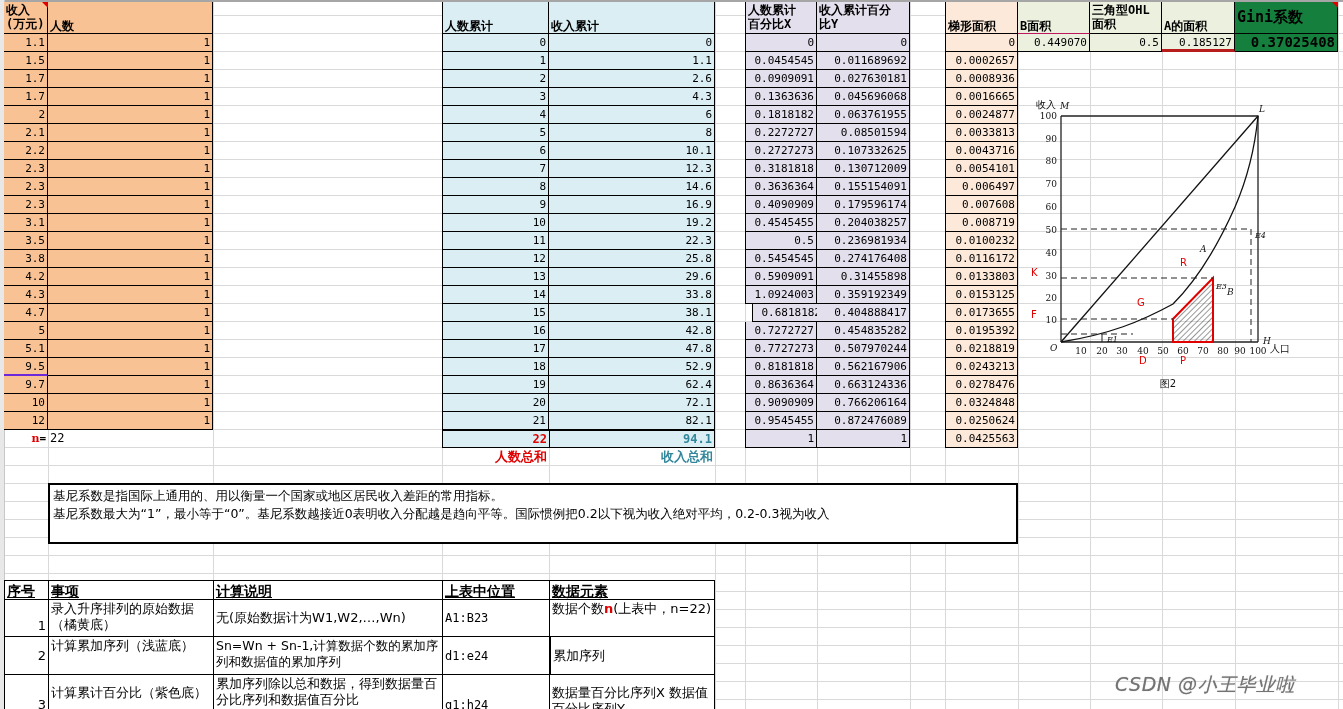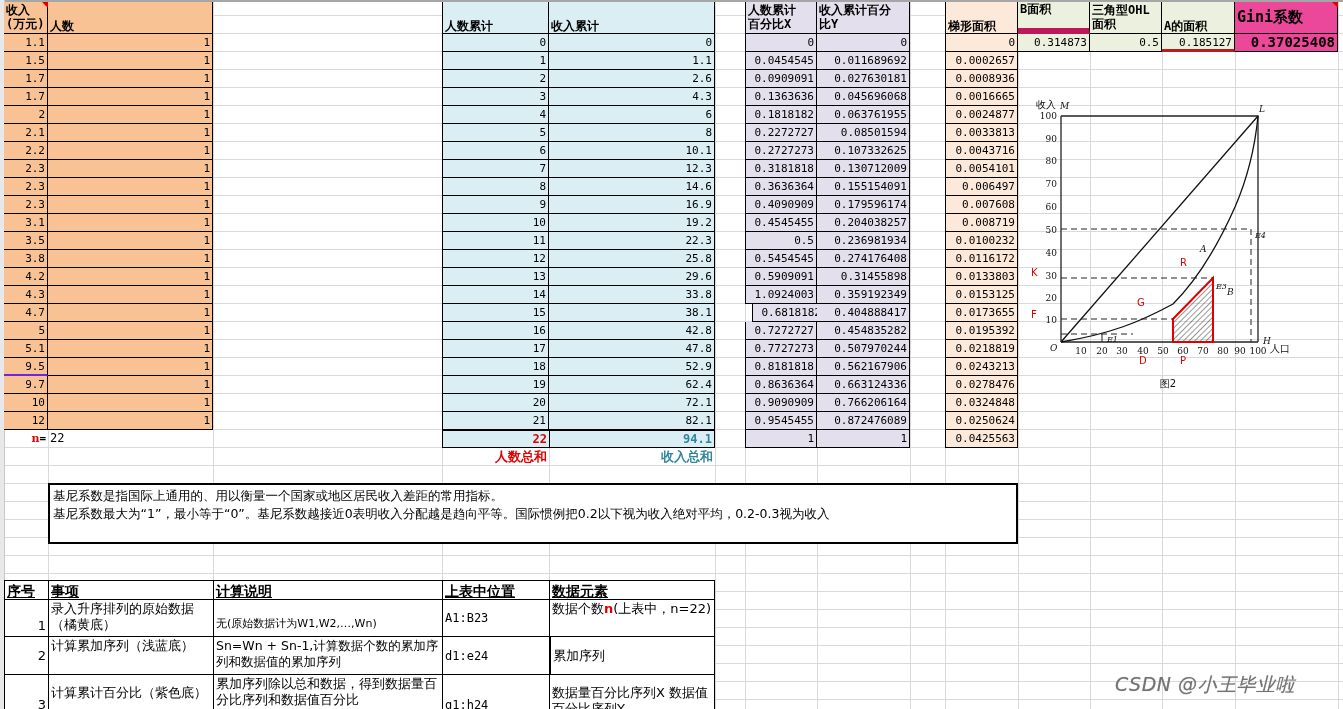--- a/index.html
+++ b/index.html
@@ -27,21 +27,21 @@
   }
   .num { text-align:right; }
   .hdr { font-weight:bold; font-size:12px; line-height:14px; }
   .bordered { border:1px solid #000; }
 
   .orange { background:#f8c294; }
   .blue { background:#daeef3; }
   .purple { background:#e4dfec; }
   .peach { background:#fde9d9; }
   .green { background:#ebf1de; }
-  .yellow { background:#ec4899; }
+  .yellow { background:#15803d; }
 
   .col-table { position:absolute; }
   .redtri {
     position:absolute; width:0; height:0;
     border-top:6px solid #e00000; border-left:6px solid transparent;
   }
   .note-box {
     position:absolute; left:48px; top:483px; width:970px; height:61px;
     box-sizing:border-box; border:2px solid #000; background:#fff;
     font-family:"DejaVu Sans","Liberation Sans",sans-serif;
@@ -272,29 +272,29 @@
     <div class="cell num peach" style="left:945px;top:304px;width:73px;border-left:1px solid #000;border-right:1px solid #000;border-bottom:1px solid #000;">0.0173655</div>
     <div class="cell num peach" style="left:945px;top:322px;width:73px;border-left:1px solid #000;border-right:1px solid #000;border-bottom:1px solid #000;">0.0195392</div>
     <div class="cell num peach" style="left:945px;top:340px;width:73px;border-left:1px solid #000;border-right:1px solid #000;border-bottom:1px solid #000;">0.0218819</div>
     <div class="cell num peach" style="left:945px;top:358px;width:73px;border-left:1px solid #000;border-right:1px solid #000;border-bottom:1px solid #000;">0.0243213</div>
     <div class="cell num peach" style="left:945px;top:376px;width:73px;border-left:1px solid #000;border-right:1px solid #000;border-bottom:1px solid #000;">0.0278476</div>
     <div class="cell num peach" style="left:945px;top:394px;width:73px;border-left:1px solid #000;border-right:1px solid #000;border-bottom:1px solid #000;">0.0324848</div>
     <div class="cell num peach" style="left:945px;top:412px;width:73px;border-left:1px solid #000;border-right:1px solid #000;border-bottom:1px solid #000;">0.0250624</div>
     <div class="cell num peach" style="left:945px;top:430px;width:73px;border-left:1px solid #000;border-right:1px solid #000;border-bottom:1px solid #000;">0.0425563</div>
   </div>
 
-<div class="cell green hdr" style="left:1018px;top:2px;width:72px;height:32px;border-right:1px solid #000;border-bottom:6px solid #be185d;">B面积</div>
+<div class="cell green hdr" style="left:1018px;top:2px;width:72px;height:32px;border-right:1px solid #000;border-bottom:1px solid #be185d;padding-top:17px;">B面积</div>
 <div class="cell green hdr" style="left:1090px;top:2px;width:72px;height:32px;border-right:1px solid #000;border-bottom:1px solid #000;padding:1px 2px;">
   <div>三角型OHL</div>
   <div>面积</div>
 </div>
 <div class="cell green hdr" style="left:1162px;top:2px;width:73px;height:32px;border-right:1px solid #000;border-bottom:1px solid #000;padding-top:17px;">A的面积</div>
 <div class="cell yellow hdr" style="left:1235px;top:2px;width:103px;height:32px;border-right:1px solid #000;border-bottom:1px solid #000;font-size:15px;line-height:30px;color:#000;">Gini系数</div>
 <div class="redtri" style="left:1332px;top:2px;"></div>
-<div class="cell num green" style="left:1018px;top:34px;width:72px;border-right:1px solid #000;border-bottom:1px solid #000;">0.314873</div>
+<div class="cell num green" style="left:1018px;top:34px;width:72px;border-right:1px solid #000;border-bottom:1px solid #000;">0.449070</div>
 <div class="cell num green" style="left:1090px;top:34px;width:72px;border-right:1px solid #000;border-bottom:1px solid #000;">0.5</div>
 <div class="cell num green" style="left:1162px;top:34px;width:73px;border-right:1px solid #000;border-bottom:3px solid #b91c1c;">0.185127</div>
 <div class="cell num yellow" style="left:1235px;top:34px;width:103px;border-right:1px solid #000;border-bottom:1px solid #000;font-weight:bold;font-size:14px;">0.37025408</div>
 
 <div style="position:absolute;left:1030px;top:92px;width:280px;height:305px;">
   <svg width="280" height="305" viewBox="0 0 280 305" style="position:absolute;left:0;top:0;">
     <g font-family="DejaVu Serif, Liberation Serif, serif" font-size="9" fill="#111">
 
       <polyline points="31,24 228,24 228,250" fill="none" stroke="#222" stroke-width="1.3"></polyline>
       <line x1="31" y1="24" x2="31" y2="250" stroke="#222" stroke-width="1.3"></line>
@@ -371,21 +371,21 @@
 
 <div>
   <div class="bt h" style="left:4px;top:580px;width:45px;">序号</div>
   <div class="bt h" style="left:48px;top:580px;width:166px;">事项</div>
   <div class="bt h" style="left:213px;top:580px;width:230px;">计算说明</div>
   <div class="bt h" style="left:442px;top:580px;width:108px;">上表中位置</div>
   <div class="bt h" style="left:549px;top:580px;width:166px;">数据元素</div>
 
   <div class="bt" style="left:4px;top:599px;width:45px;height:38px;text-align:right;padding-top:18px;">1</div>
   <div class="bt" style="left:48px;top:599px;width:166px;height:38px;">录入升序排列的原始数据（橘黄底）</div>
-  <div class="bt" style="left:213px;top:599px;width:230px;height:38px;padding-top:16px;font-size:11px;">无(原始数据计为W1,W2,…,Wn)</div>
+  <div class="bt" style="left:213px;top:599px;width:230px;height:38px;padding-top:10px;font-size:13px;">无(原始数据计为W1,W2,…,Wn)</div>
   <div class="bt" style="left:442px;top:599px;width:108px;height:38px;padding-top:10px;font-family:'DejaVu Sans Mono','Liberation Mono',monospace;font-size:12px;">A1:B23</div>
   <div class="bt orange" style="left:549px;top:599px;width:166px;height:38px;">
     <span>数据个数</span><span style="color:#e00000;font-weight:bold;">n</span><span>(上表中，n=22)</span>
   </div>
 
   <div class="bt" style="left:4px;top:636px;width:45px;height:39px;text-align:right;padding-top:11px;">2</div>
   <div class="bt" style="left:48px;top:636px;width:166px;height:39px;">计算累加序列（浅蓝底）</div>
   <div class="bt" style="left:213px;top:636px;width:230px;height:39px;font-size:12.5px;">Sn=Wn + Sn-1,计算数据个数的累加序列和数据值的累加序列</div>
   <div class="bt" style="left:442px;top:636px;width:108px;height:39px;padding-top:11px;font-family:'DejaVu Sans Mono','Liberation Mono',monospace;font-size:12px;">d1:e24</div>
   <div class="bt blue" style="left:549px;top:636px;width:166px;height:39px;padding-top:11px;border-left:2px solid #000;">累加序列</div>

